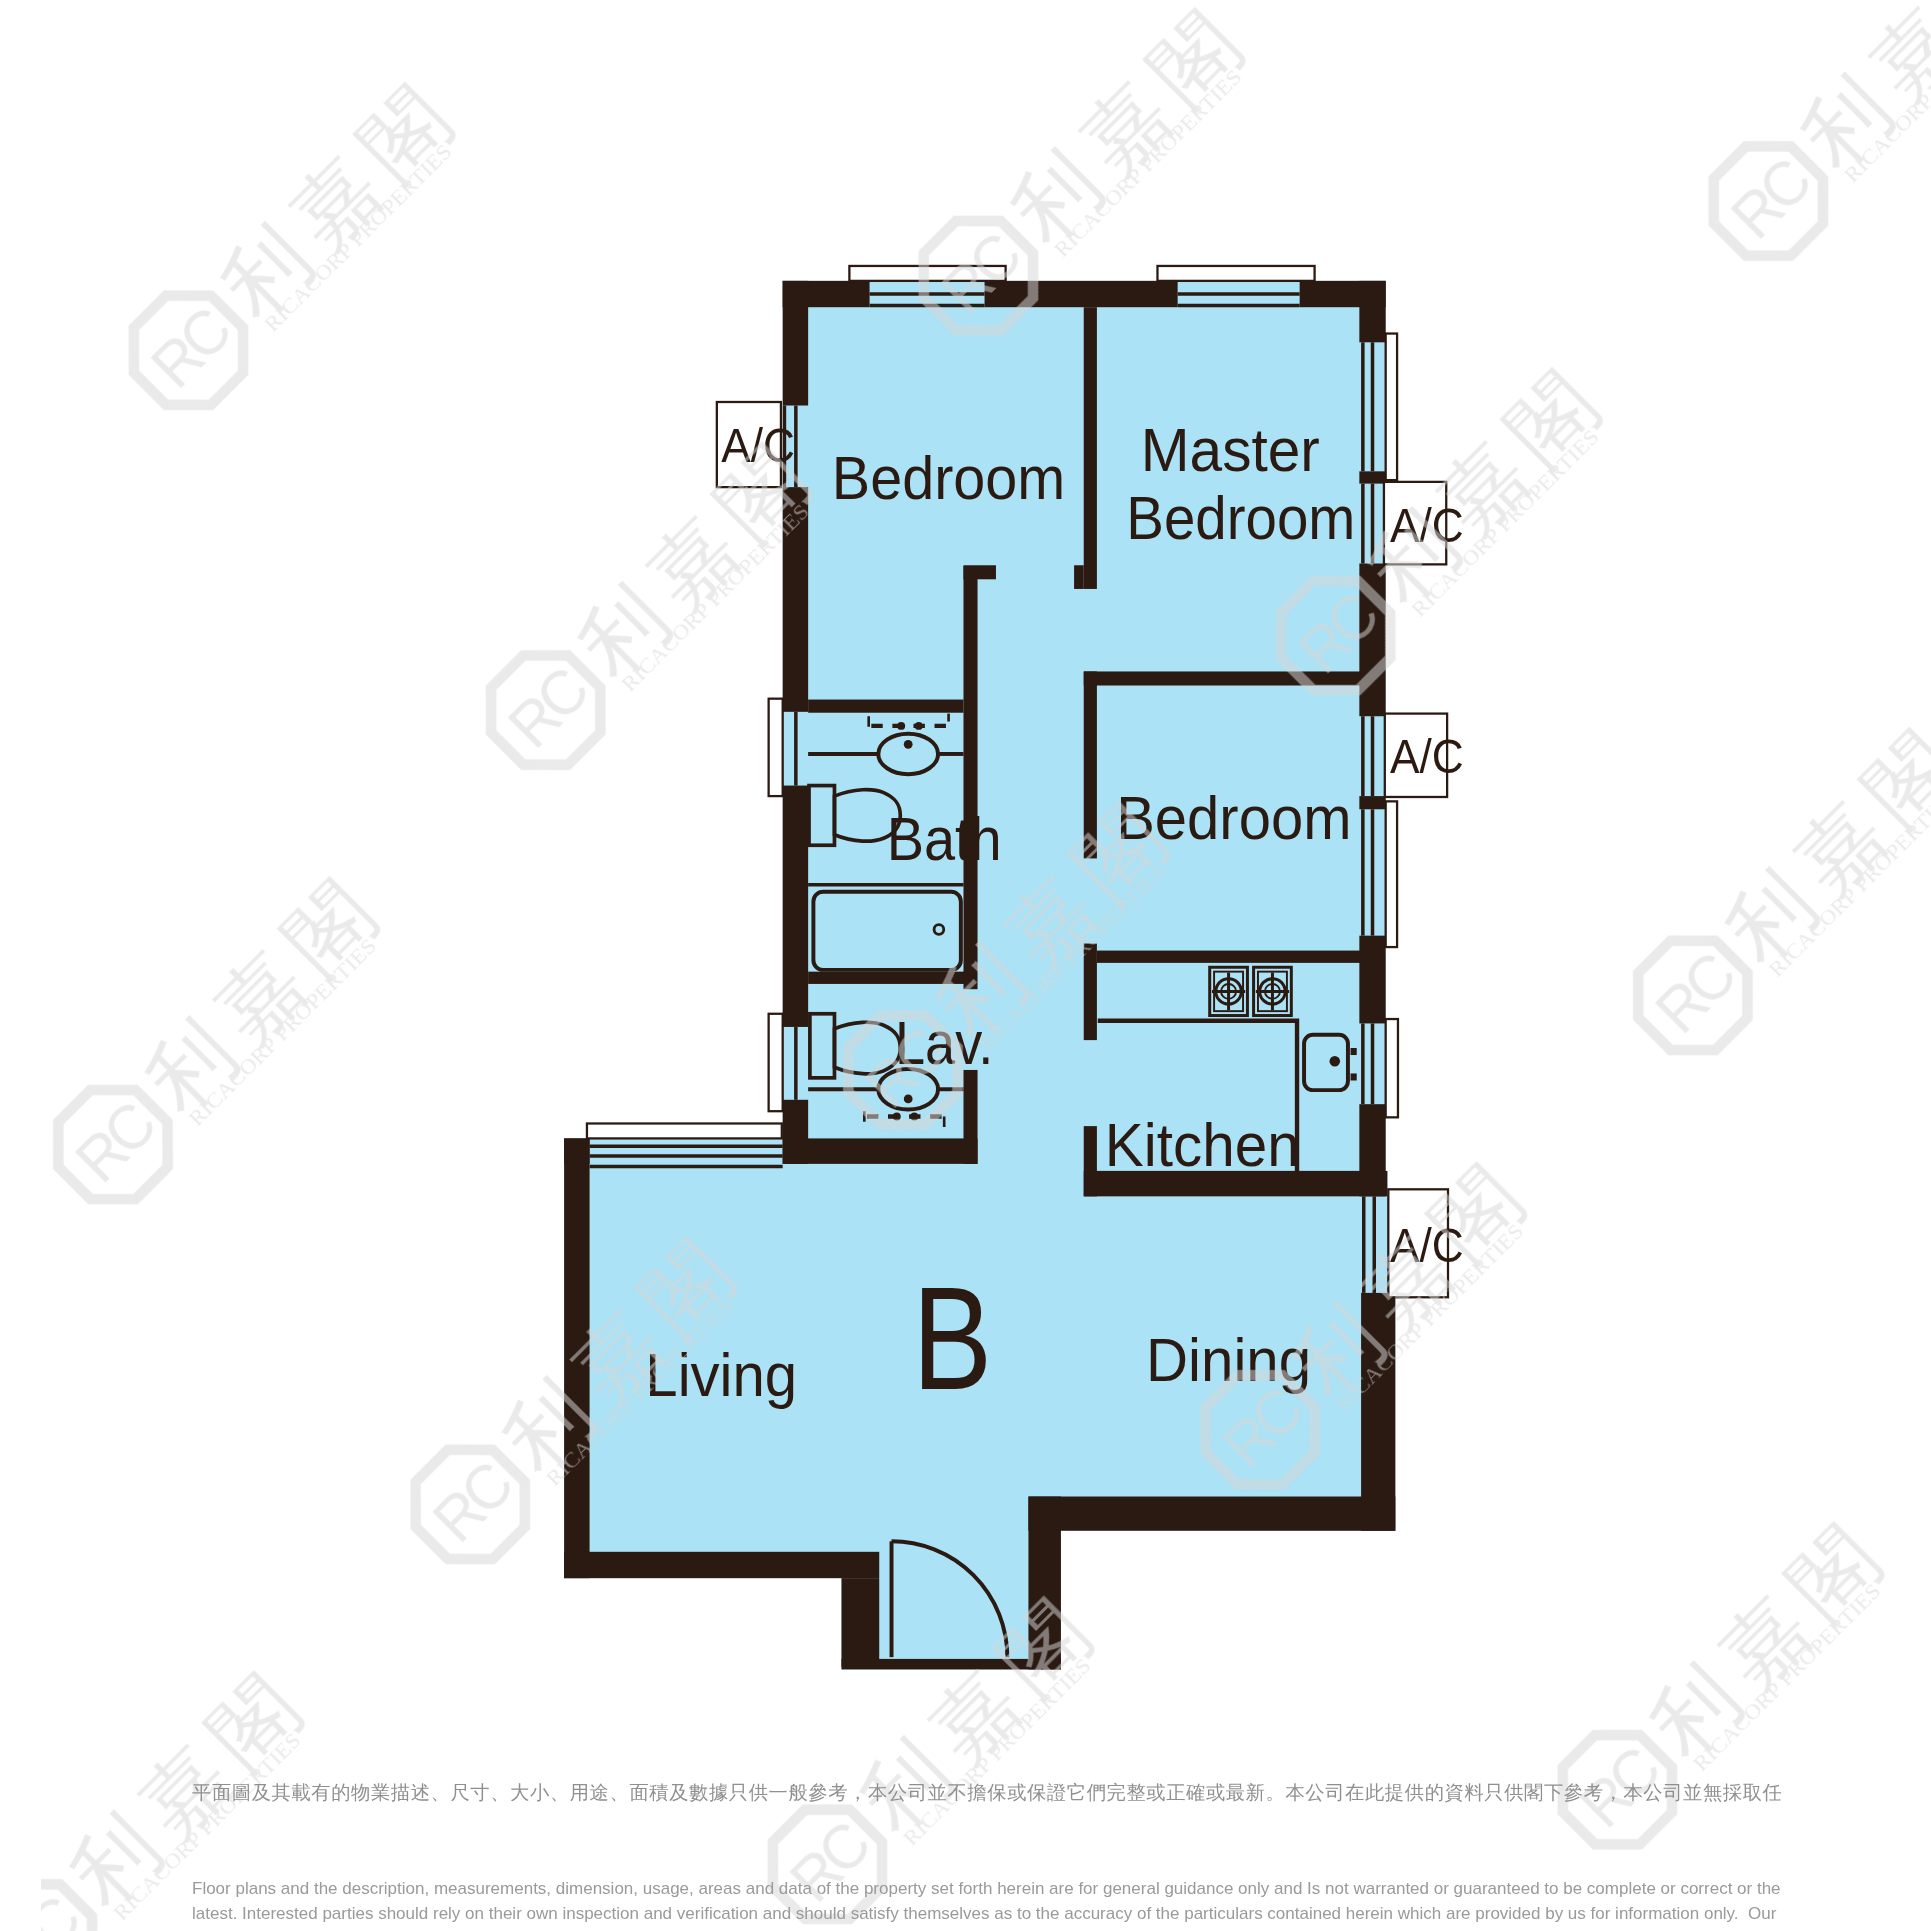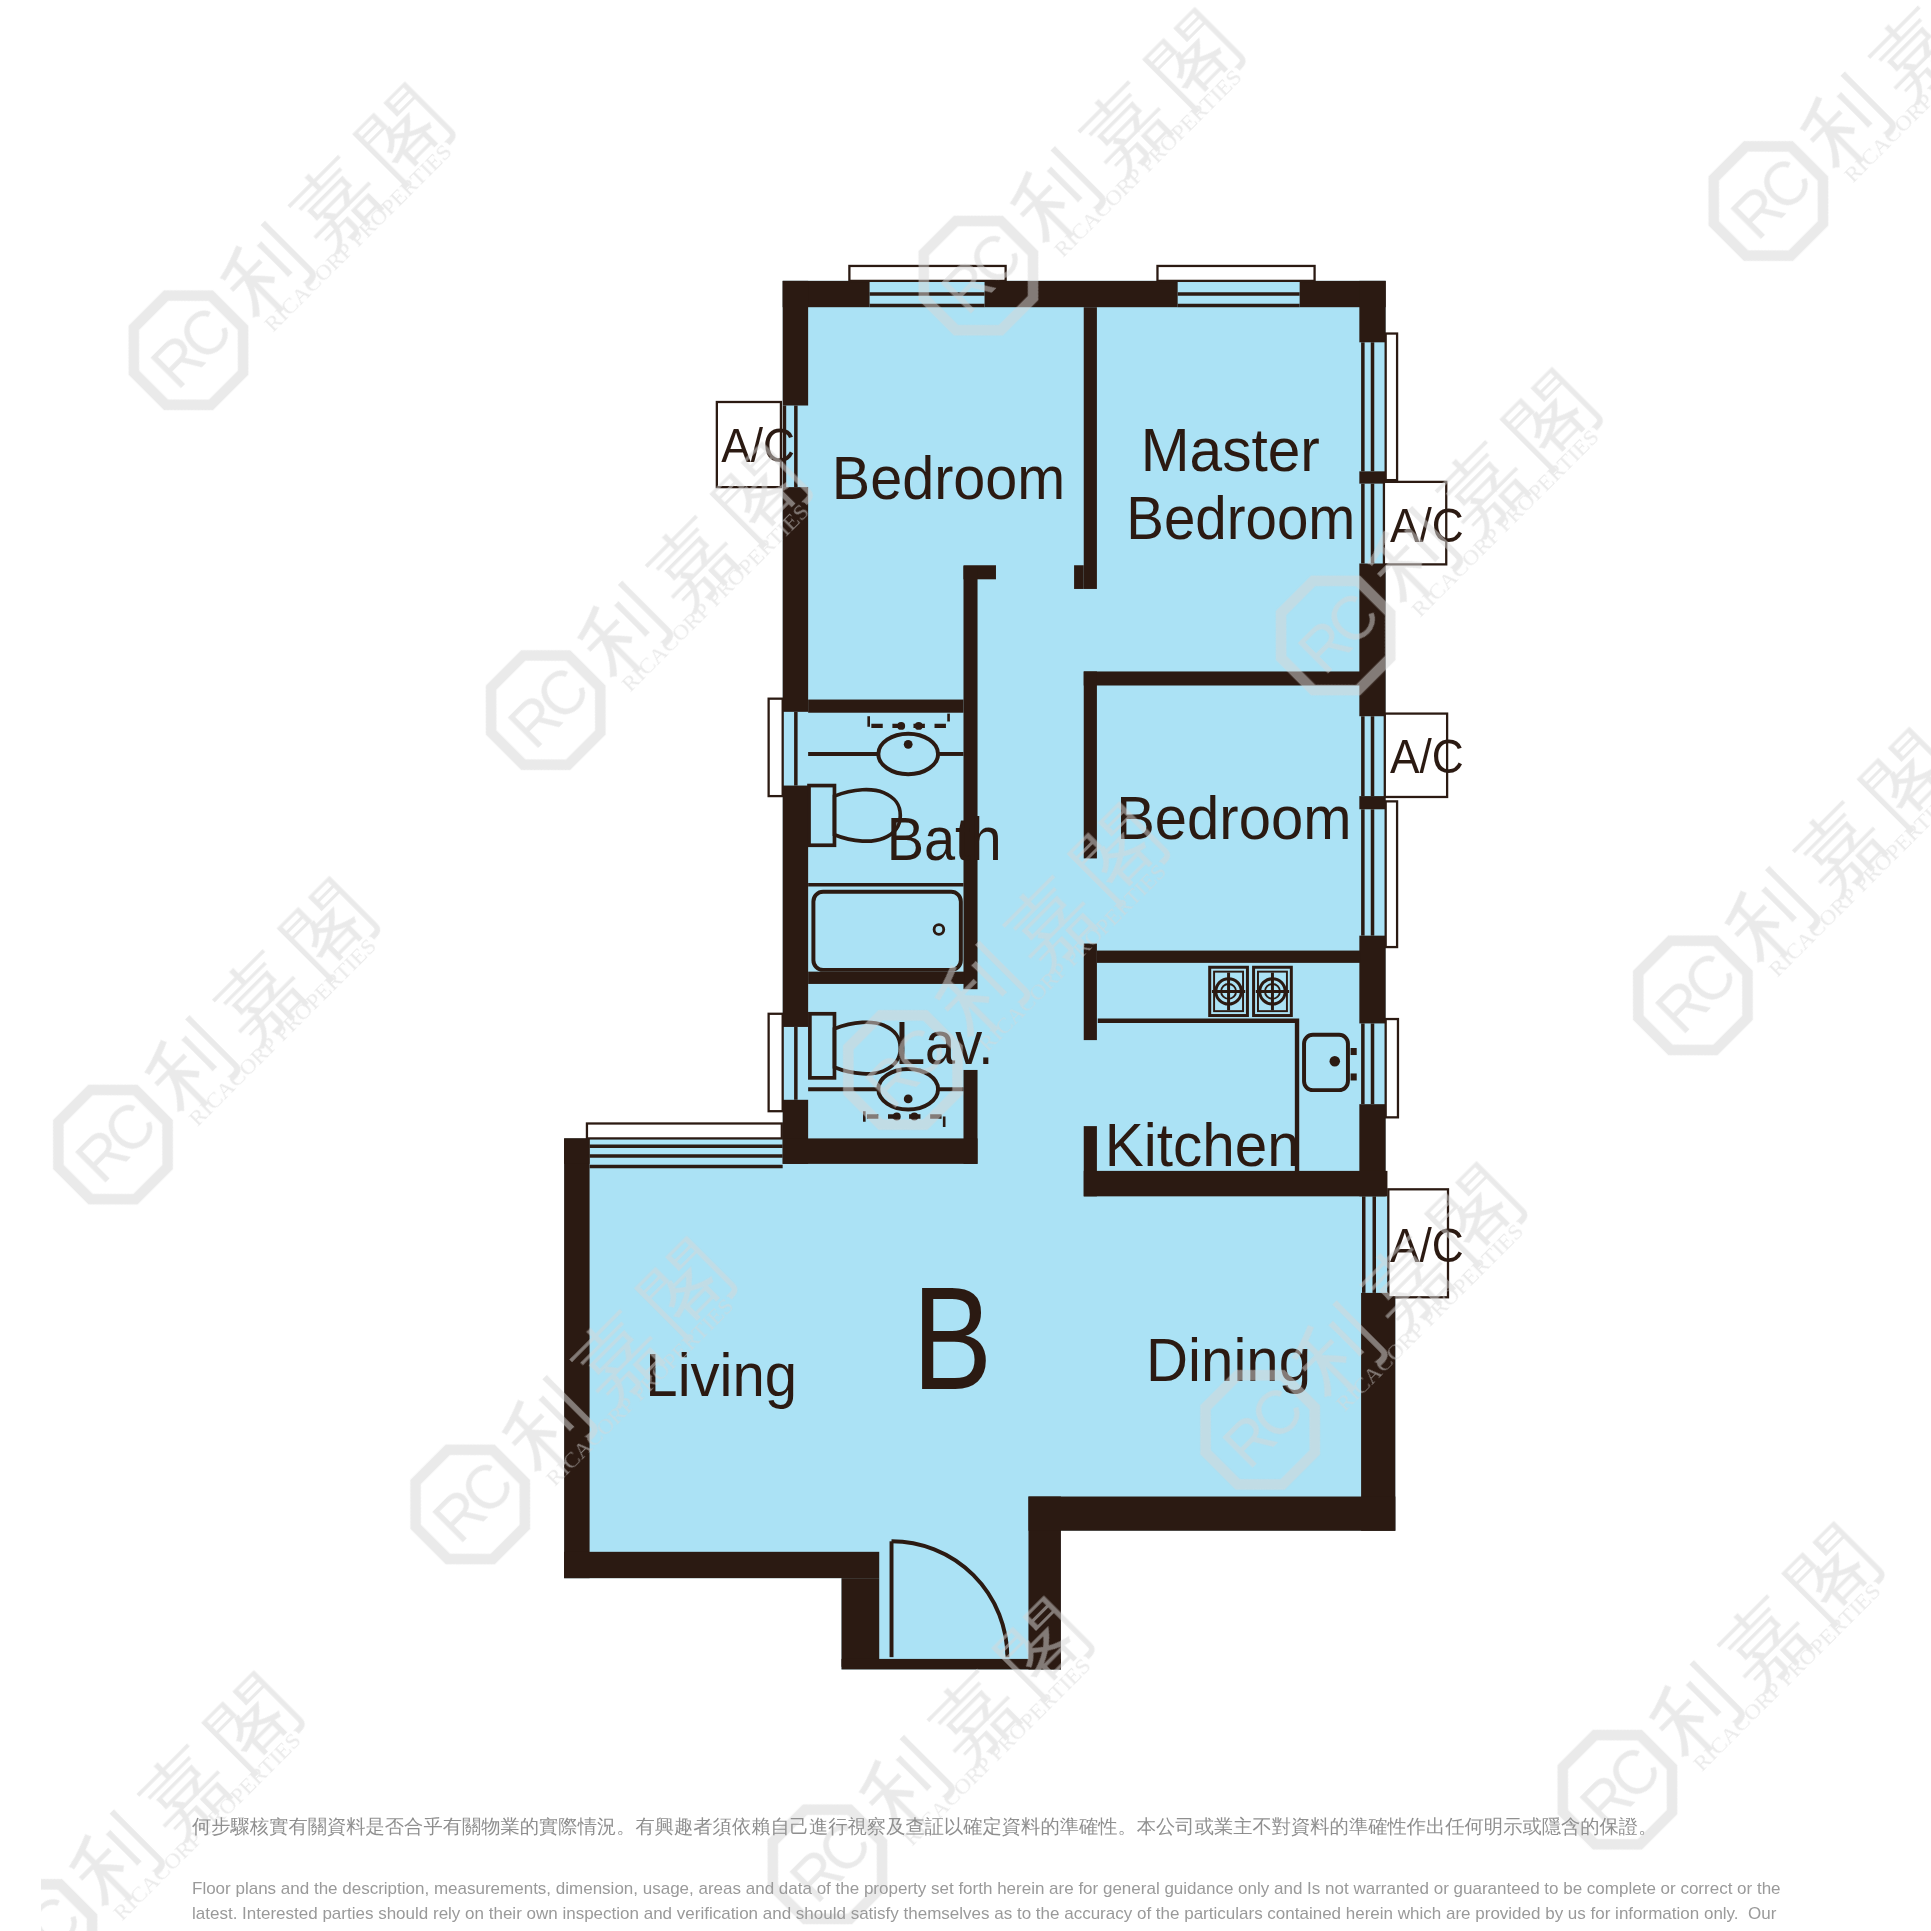--- a/index.html
+++ b/index.html
@@ -278,20 +278,20 @@
 <use href="#wm" transform="translate(1068,314) rotate(-45)"></use>
 <use href="#wm" transform="translate(1475,724) rotate(-45)"></use>
 <use href="#wm" transform="translate(1882,1134) rotate(-45)"></use>
 <use href="#wm" transform="translate(2289,1544) rotate(-45)"></use>
 <use href="#wm" transform="translate(1561,-181) rotate(-45)"></use>
 <use href="#wm" transform="translate(1968,229) rotate(-45)"></use>
 <use href="#wm" transform="translate(2375,639) rotate(-45)"></use>
 </g>
 </svg>
 
-
-<div class="dl zh" style="top:1817px">何步驟核實有關資料是否合乎有關物業的實際情況。有興趣者須依賴自己進行視察及查証以確定資料的準確性。本公司或業主不對資料的準確性作出任何明示或隱含的保證。</div>
+<div class="dl zh" style="top:1783px;letter-spacing:0.6px">平面圖及其載有的物業描述、尺寸、大小、用途、面積及數據只供一般參考，本公司並不擔保或保證它們完整或正確或最新。本公司在此提供的資料只供閣下參考，本公司並無採取任</div>
+
 
 <div class="dl en" style="top:1840px">Floor plans and the description, measurements, dimension, usage, areas and data of the property set forth herein are for general guidance only and Is not warranted or guaranteed to be complete or correct or the</div>
 
 <div class="dl en" style="top:1865px">latest. Interested parties should rely on their own inspection and verification and should satisfy themselves as to the accuracy of the particulars contained herein which are provided by us for information only.&nbsp; Our</div>
 
 </div>
 
 </body></html>

